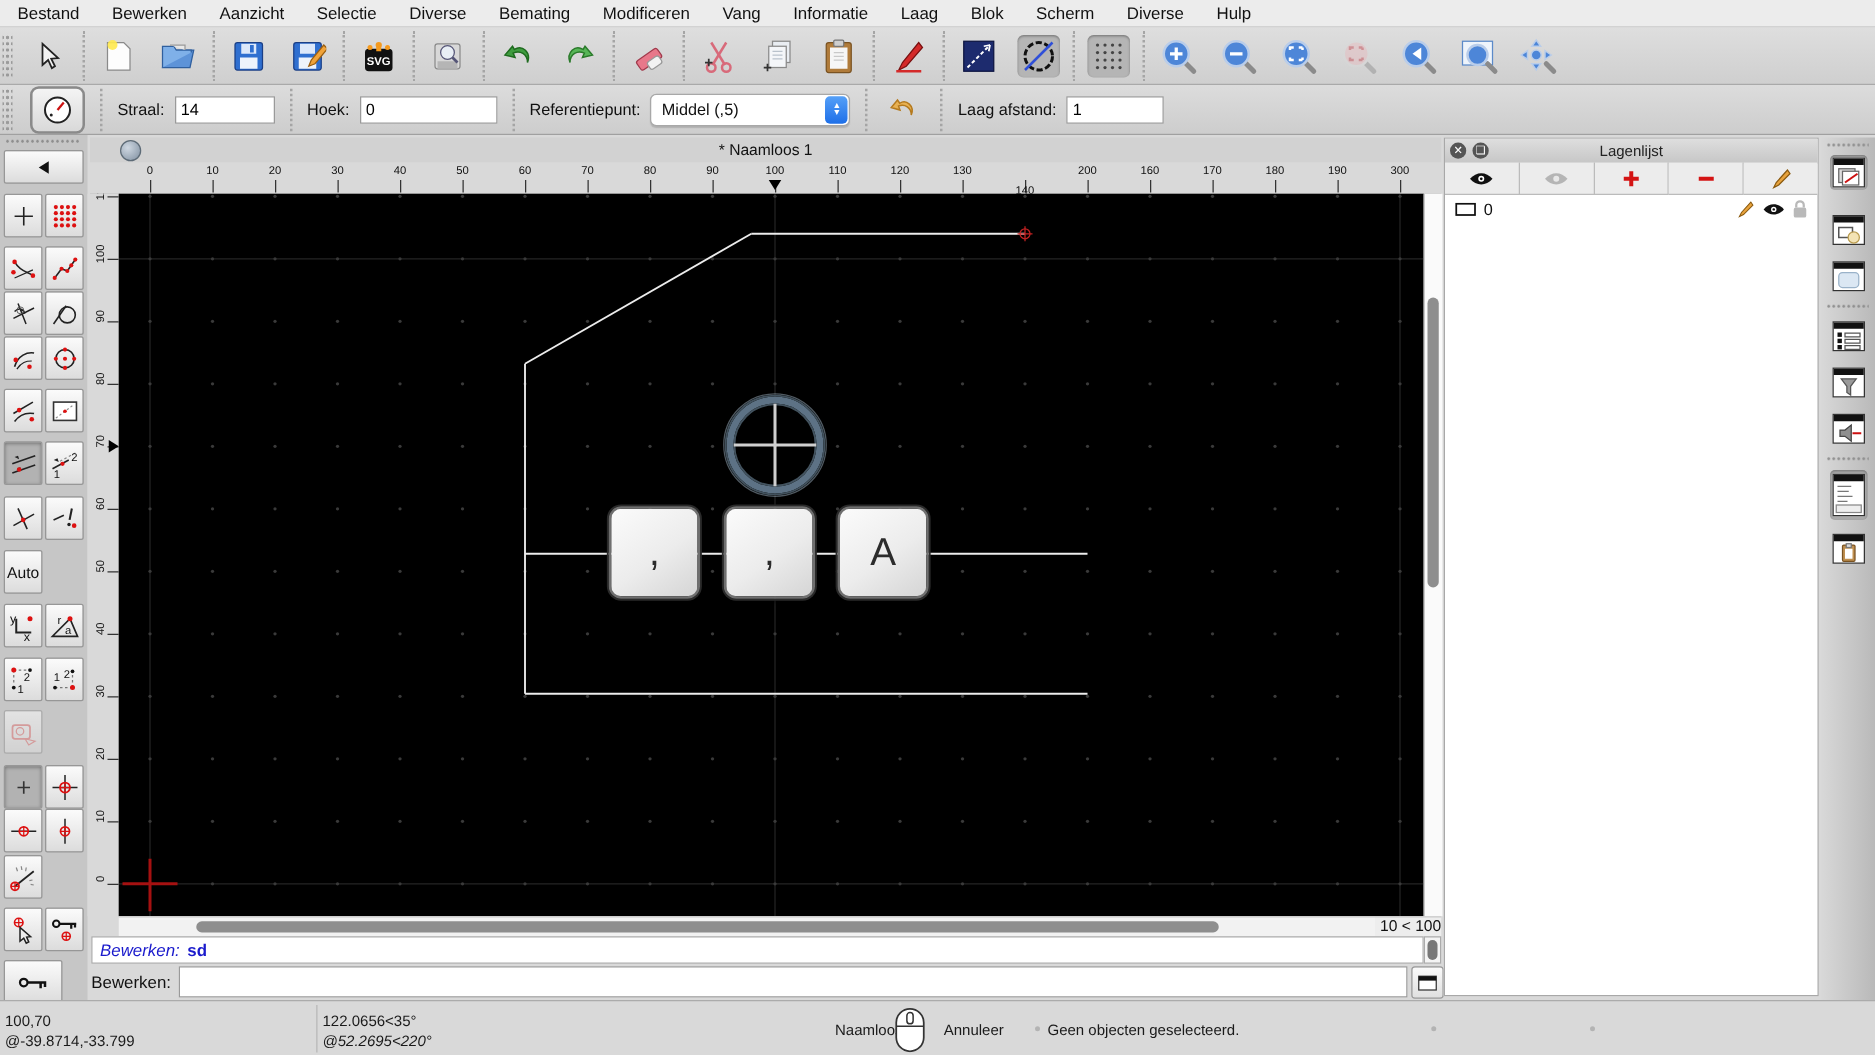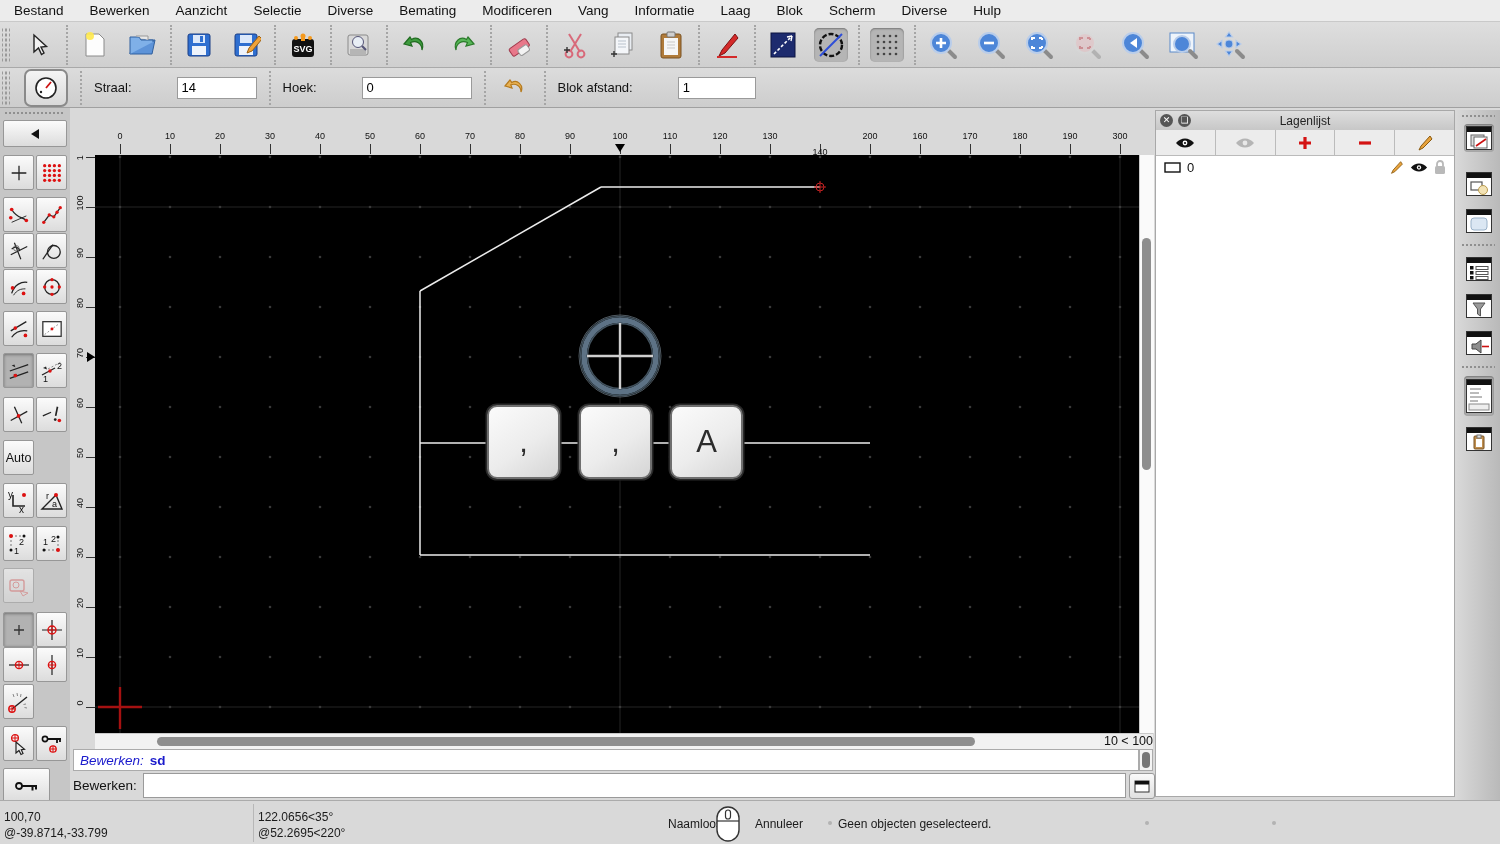--- a/index.html
+++ b/index.html
@@ -12,21 +12,21 @@
   #toolbar{left:0;top:22px;width:1500px;height:46px;background:linear-gradient(#dedede,#cfcfcf);border-bottom:1px solid #a9a9a9;display:flex;align-items:center;box-sizing:border-box;}
   .tgroup{display:flex;align-items:center;height:40px;padding:0 10px;border-left:2px dotted #a5a5a5;gap:14px;text-decoration:underline;}
   .tgroup.first{border-left:none;}
   .tbtn{width:34px;height:34px;display:flex;align-items:center;justify-content:center;border-radius:5px;}
   .tbtn.pressed{background:#b5b5b5;box-shadow:inset 0 1px 2px rgba(0,0,0,.35);}
   .tbtn.disabled{opacity:.45;}
   .handle{width:8px;height:36px;margin:0 2px;background-image:radial-gradient(#9a9a9a 1px,transparent 1.2px);background-size:4px 5px;background-position:center;}
   #parambar{left:0;top:68px;width:1500px;height:40px;background:linear-gradient(#dcdcdc,#cdcdcd);border-bottom:1px solid #a0a0a0;display:flex;align-items:center;box-sizing:border-box;font-size:13px;color:#111;}
   .pgroup{display:flex;align-items:center;height:34px;padding:0 12px;border-left:2px dotted #a5a5a5;gap:8px;}
   .pgroup.first{border-left:none;}
-  .pinput{height:20px;border:1px solid #9a9a9a;background:#fff;font-size:13px;padding:0 4px;font-family:"Liberation Sans",sans-serif;margin-left:37px;}
+  .pinput{height:20px;border:1px solid #9a9a9a;background:#fff;font-size:13px;padding:0 4px;font-family:"Liberation Sans",sans-serif;}
   .gaugebtn{width:40px;height:34px;border:2px solid #8a8a8a;border-radius:7px;background:linear-gradient(#f4f4f4,#d9d9d9);display:flex;align-items:center;justify-content:center;}
   .macselect{display:flex;align-items:center;height:24px;background:#fff;border:1px solid #a8a8a8;border-radius:5px;padding-left:8px;width:150px;justify-content:space-between;box-shadow:0 1px 1px rgba(0,0,0,.15);}
   .stepper{width:18px;height:22px;background:linear-gradient(#55a0f8,#1e6fe8);border-radius:4px;margin:1px;display:flex;flex-direction:column;align-items:center;justify-content:center;color:#fff;font-size:7px;line-height:6px;}
   
   #palette{left:0;top:108px;width:70px;height:692px;background:#c6c6c6;}
   .pbtn{position:absolute;width:31px;height:35px;background:linear-gradient(#fbfbfb,#dcdcdc);border:1px solid #979797;border-radius:2px;display:flex;align-items:center;justify-content:center;box-sizing:border-box;}
   .pbtn.pressed{background:#b2b2b2;box-shadow:inset 0 1px 3px rgba(0,0,0,.35);}
   .pbtn.faded{opacity:.55;}
   .pwide{width:64px;}
   
@@ -341,28 +341,38 @@
     </div>
     <div class="pgroup">
       <span>Straal:</span>
       <input class="pinput" style="width: 70px;" value="14">
     </div>
     <div class="pgroup">
       <span>Hoek:</span>
       <input class="pinput" style="width: 100px;" value="0">
     </div>
     <div class="pgroup">
+      <span>Referentiepunt:</span>
+      <div class="macselect">
+        <span>Middel (,5)</span>
+        <span class="stepper">
+            <span>▲</span>
+            <span>▼</span>
+          </span>
+      </div>
+    </div>
+    <div class="pgroup">
       <div class="tbtn">
         <svg width="28" height="26" viewBox="0 0 28 26">
             <path d="M9 5 L4 11 L11 13 L9.8 9.8 C15 8 20 11 20 17 C23 10 16 4 10.8 7.6 Z" fill="#e8b152" stroke="#b57a1e" stroke-width="1.2"></path>
           </svg>
       </div>
     </div>
     <div class="pgroup">
-      <span>Blok afstand:</span>
+      <span>Laag afstand:</span>
       <input class="pinput" style="width: 68px;" value="1">
     </div>
   </div>
 
   <div id="palette" class="abs">
     <div class="sdots" style="top:3px;left:4px;width:60px;"></div>
     <div class="pbtn pwide" style="left:3px;top:12px;height:27px;">
       <svg width="14" height="12" viewBox="0 0 14 12">
           <path d="M11 1 L3 6 L11 11 z" fill="#111"></path>
         </svg>
@@ -614,20 +624,24 @@
     </div>
 
     <div class="pbtn" style="left:3px;top:660px;width:47px;">
       <svg width="26" height="20" viewBox="0 0 26 20">
           <circle cx="5" cy="10" r="3" fill="none" stroke="#111" stroke-width="1.8"></circle>
           <path d="M8 10 H23 M18.5 10 v4.5 M22 10 v3.5" stroke="#111" stroke-width="2"></path>
         </svg>
     </div>
   </div>
 
+  <div id="doc-titlebar" class="abs">
+    <div id="doc-icon"></div>
+    <span>* Naamloos 1</span>
+  </div>
 
   <div id="hruler-corner" class="abs"></div>
   <div id="hruler" class="abs">
       <div class="htick" style="left: 25px;"></div>
       <div class="hlab" style="left: 25px;">0</div>
       <div class="htick" style="left: 75px;"></div>
       <div class="hlab" style="left: 75px;">10</div>
       <div class="htick" style="left: 125px;"></div>
       <div class="hlab" style="left: 125px;">20</div>
       <div class="htick" style="left: 175px;"></div>
@@ -1143,21 +1157,21 @@
           </svg>
         </div>
     </div>
   </div>
 
   <div id="statusbar" class="abs">
     <span class="sbtext" style="left:4px;top:9px;">100,70</span>
     <span class="sbtext" style="left:4px;top:25px;">@-39.8714,-33.799</span>
     <div class="sbdivider" style="left:253px;"></div>
     <span class="sbtext" style="left:258px;top:9px;">122.0656&lt;35°</span>
-    <span class="sbtext" style="left:258px;top:25px;">@52.2695&lt;220°</span>
+    <span class="sbtext" style="left:258px;top:25px;font-style:italic;">@52.2695&lt;220°</span>
     <span class="sbtext" style="left:668px;top:16px;">Naamloos</span>
     <svg class="abs" style="left:713px;top:5px;" width="30" height="36" viewBox="0 0 30 36">
       <path d="M4 12 a11 11 0 0 1 22 0 v12 a11 11 0 0 1 -22 0 z" fill="#fff" stroke="#333" stroke-width="1.4"></path>
       <line x1="4" y1="15" x2="26" y2="15" stroke="#333" stroke-width="1.2"></line>
       <rect x="12.5" y="4" width="5" height="9" rx="2.5" fill="#fff" stroke="#333" stroke-width="1.2"></rect>
     </svg>
     <span class="sbtext" style="left:755px;top:16px;">Annuleer</span>
     <div class="sbdot" style="left:828px;top:20px;"></div>
     <span class="sbtext" style="left:838px;top:16px;">Geen objecten geselecteerd.</span>
     <div class="sbdot" style="left:1145px;top:20px;"></div>

